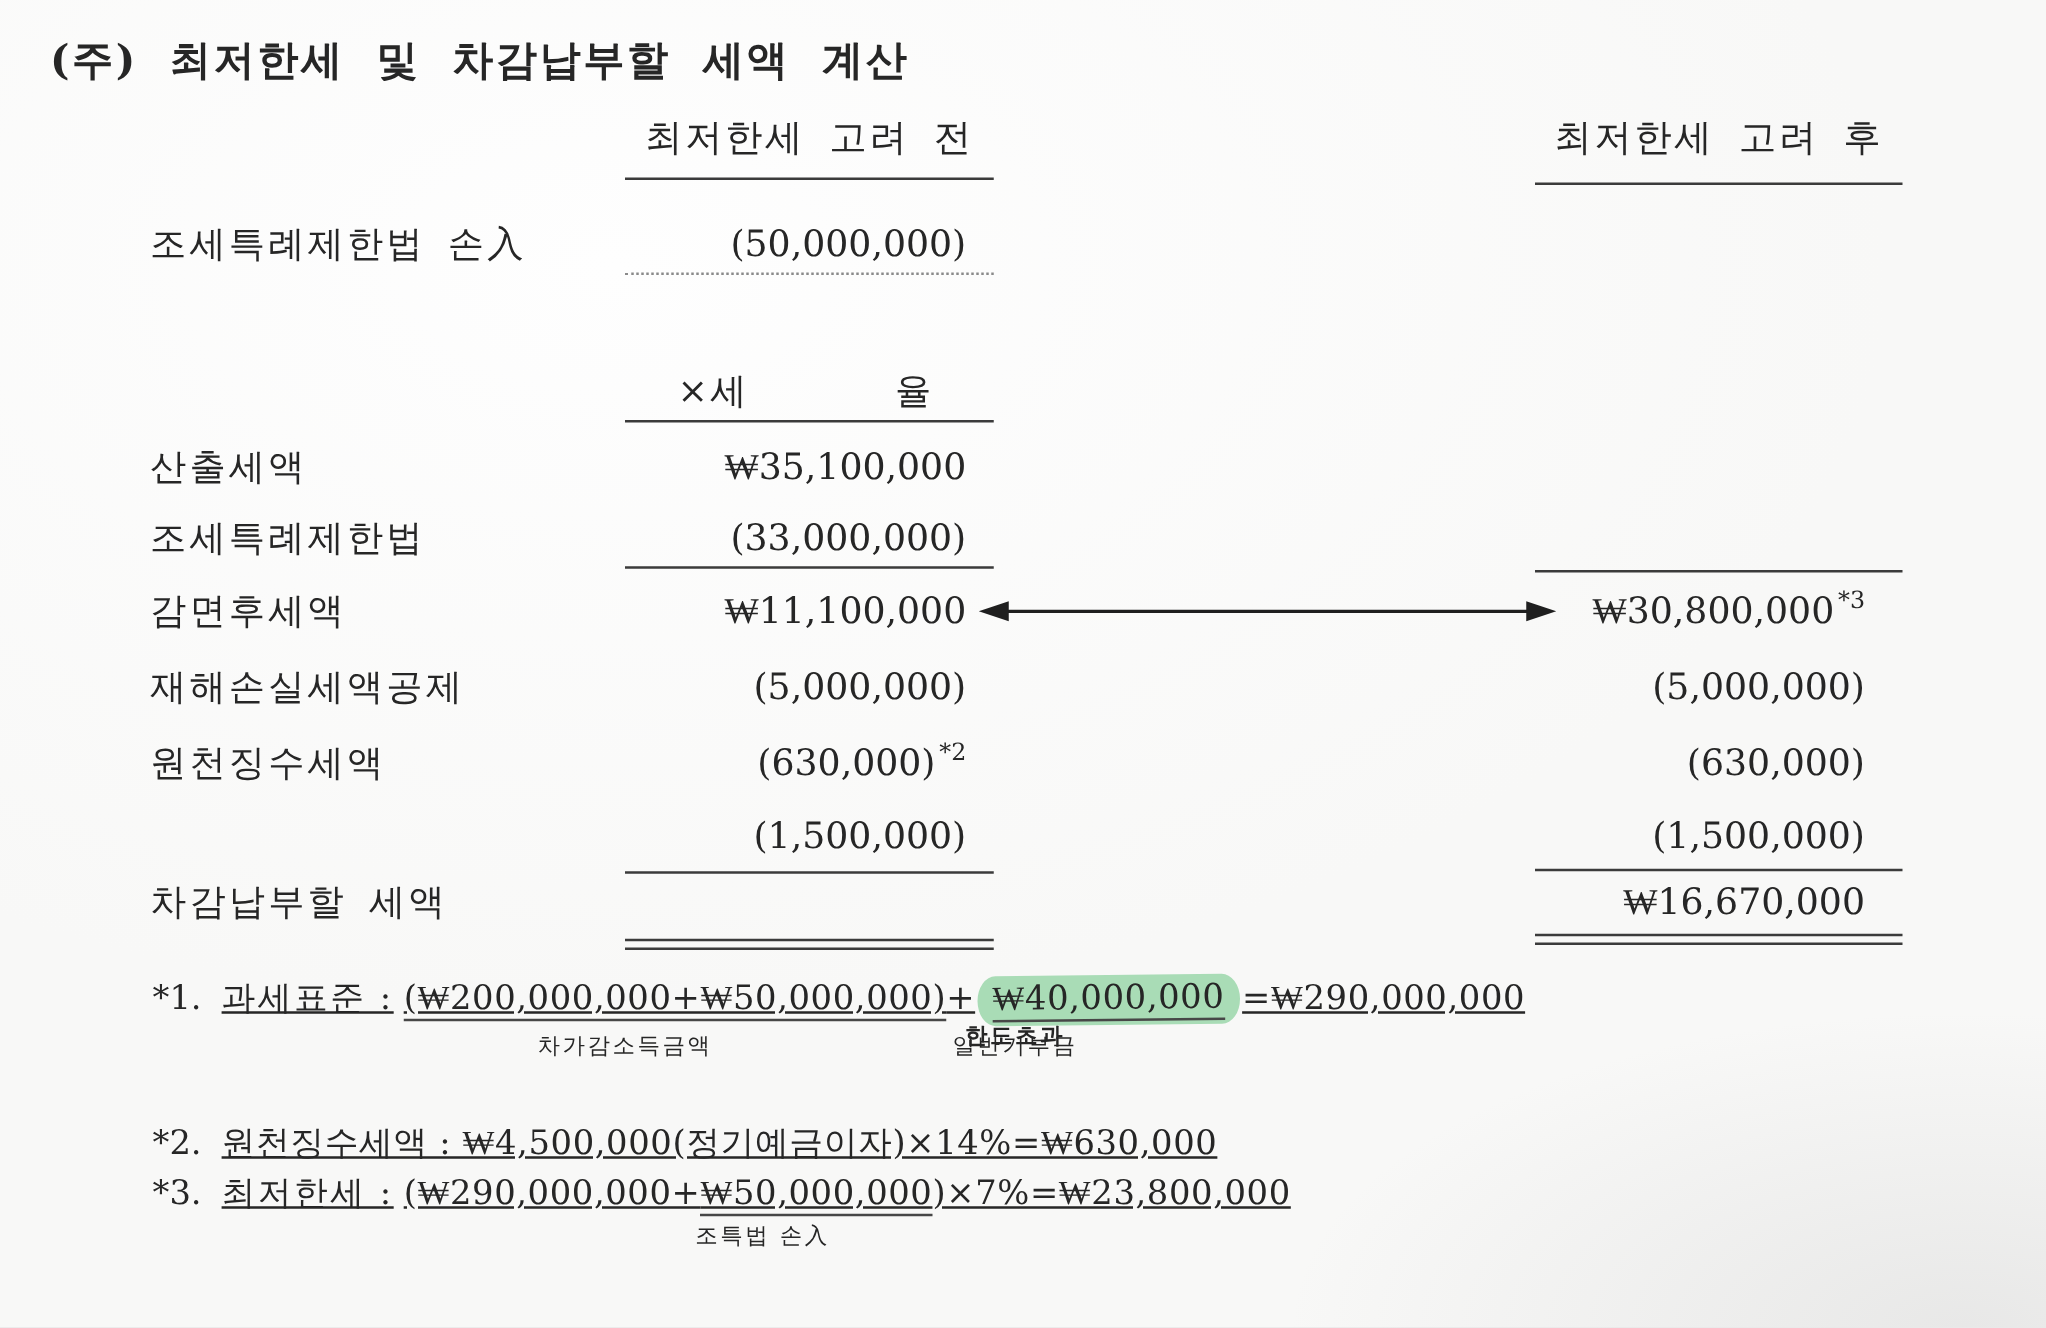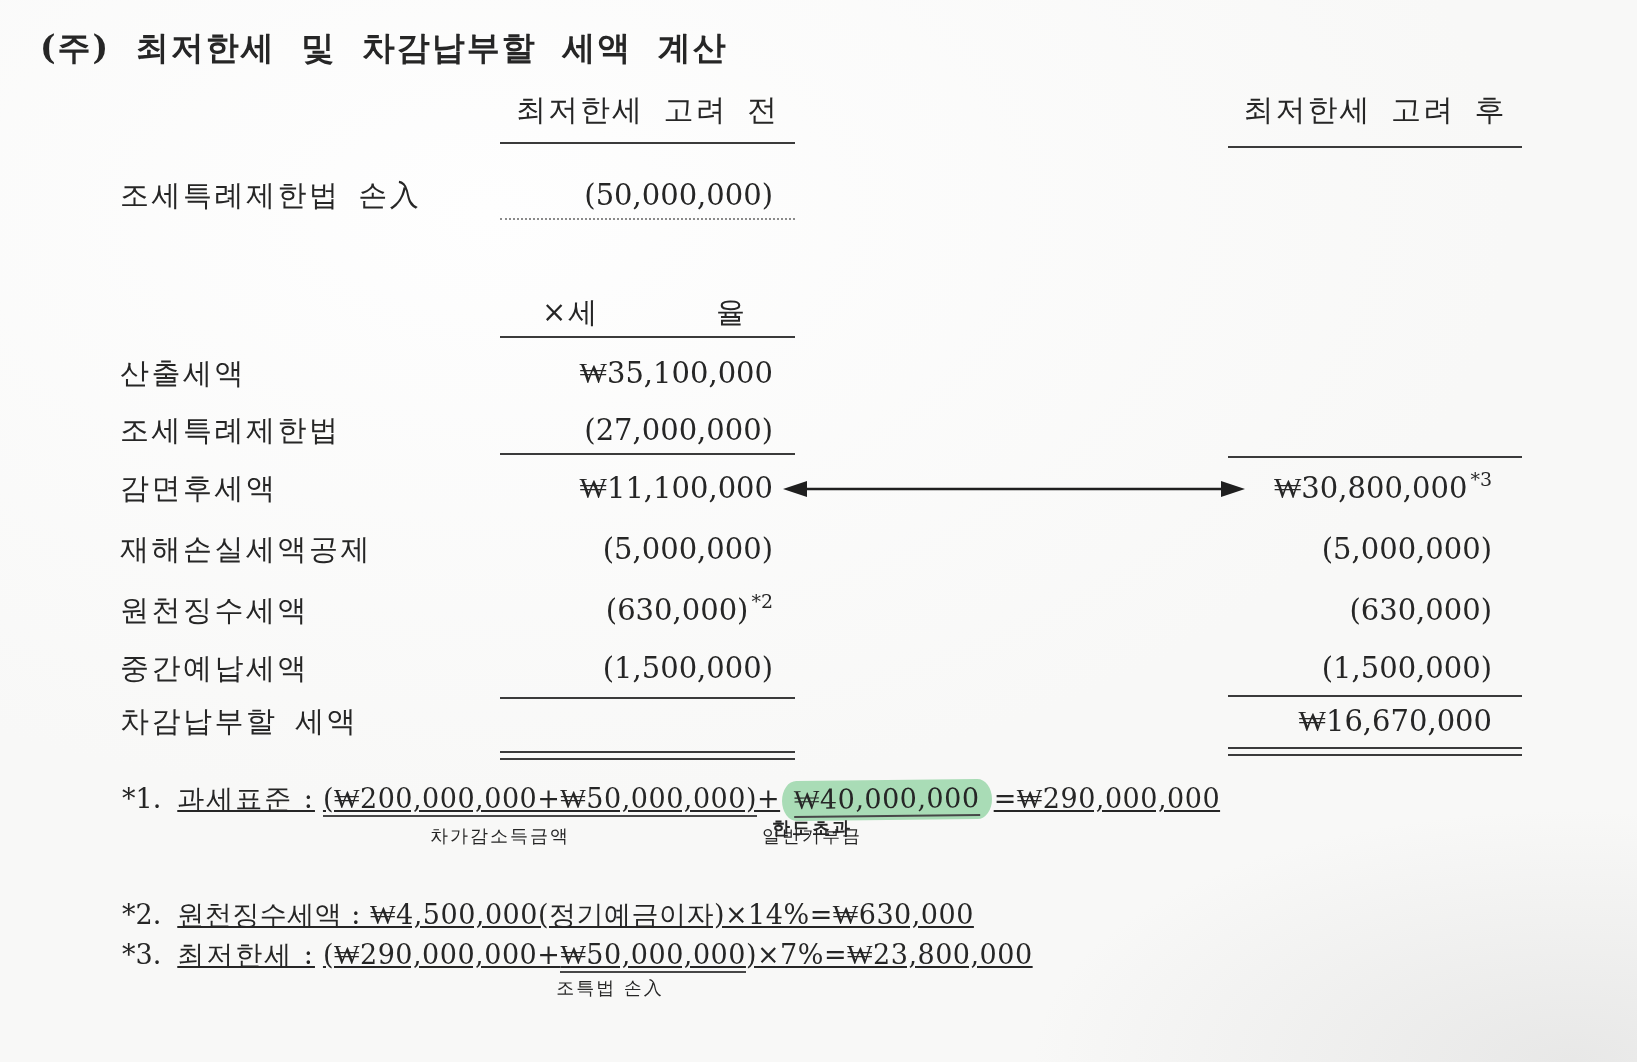--- a/index.html
+++ b/index.html
@@ -78,21 +78,21 @@
   </div>
   <div class="abs rule" style="left:500px;top:336px;width:295px;"></div>
 
   <div class="abs row" style="top:354px;">
     <span class="lbl">산출세액</span>
     <span class="c1">₩35,100,000</span>
   </div>
 
   <div class="abs row" style="top:411px;">
     <span class="lbl">조세특례제한법</span>
-    <span class="c1">(27,000,000)</span>
+    <span class="c1">(33,000,000)</span>
   </div>
   <div class="abs rule" style="left:500px;top:453px;width:295px;"></div>
   <div class="abs rule" style="left:1228px;top:456px;width:294px;"></div>
 
   <div class="abs row" style="top:469px;">
     <span class="lbl">감면후세액</span>
     <span class="c1">₩11,100,000</span>
     <span class="c2"><span>₩30,800,000</span><span class="sup">*3</span></span>
   </div>
   <div class="abs" style="left:783px;top:477px;">
@@ -109,21 +109,20 @@
     <span class="c2">(5,000,000)</span>
   </div>
 
   <div class="abs row" style="top:591px;">
     <span class="lbl">원천징수세액</span>
     <span class="c1"><span>(630,000)</span><span class="sup">*2</span></span>
     <span class="c2">(630,000)</span>
   </div>
 
   <div class="abs row" style="top:649px;">
-    <span class="lbl">중간예납세액</span>
     <span class="c1">(1,500,000)</span>
     <span class="c2">(1,500,000)</span>
   </div>
   <div class="abs rule" style="left:500px;top:697px;width:295px;"></div>
   <div class="abs rule" style="left:1228px;top:695px;width:294px;"></div>
 
   <div class="abs row" style="top:702px;">
     <span class="lbl">차감납부할 세액</span>
     <span class="c2">₩16,670,000</span>
   </div>

